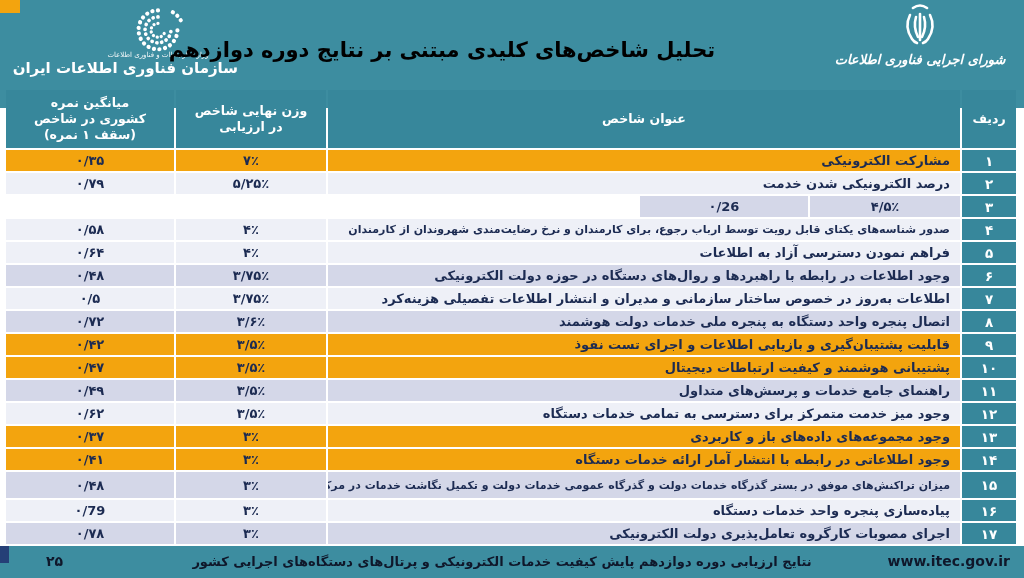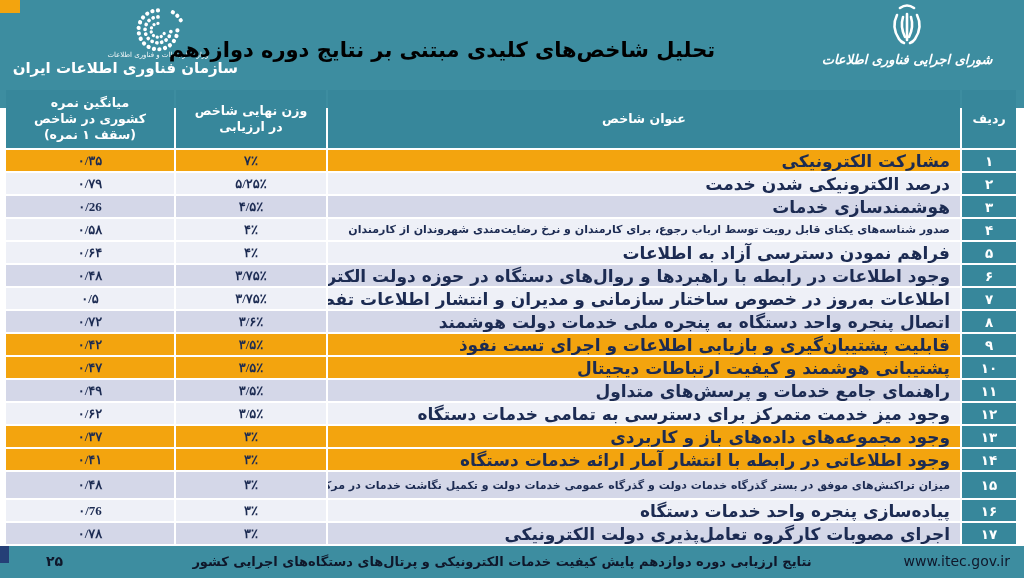--- a/index.html
+++ b/index.html
@@ -21,48 +21,48 @@
   .topbar{position:absolute;top:0;left:0;right:0;height:108px;background:var(--teal);padding-left:24px;}
   .corner{position:absolute;top:0;left:0;width:20px;height:13px;background:var(--orange);}
   .slide-title{
     position:absolute;top:38px;left:120px;right:260px;text-align:center;
     color:#000000;font-size:21px;font-weight:bold;letter-spacing:0;
   }
   .logo-left{position:absolute;left:78px;top:3px;width:160px;text-align:center;color:#fff;}
   .logo-left .swirl{display:block;margin:0 auto;}
   .logo-line1{font-size:7px;opacity:.95;margin-top:-2px;white-space:nowrap;}
   .logo-line2{font-size:15px;font-weight:bold;white-space:nowrap;}
-  .logo-right{position:absolute;right:27px;top:2px;width:180px;text-align:center;color:#fff;}
+  .logo-right{position:absolute;right:14px;top:2px;width:180px;text-align:center;color:#fff;}
   .logo-right .emblem{display:block;margin:0 auto;}
   .council-caption{font-size:13px;font-weight:bold;font-style:italic;white-space:nowrap;margin-top:2px;}
   
   .table{position:absolute;top:90px;right:8px;left:6px;}
   .thead{display:flex;gap:2px;height:58px;}
   .cell{display:flex;align-items:center;justify-content:center;text-align:center;box-sizing:border-box;}
   .hc{background:var(--teal-cell);color:#fff;font-weight:bold;font-size:12.5px;line-height:1.3;white-space:pre-line;}
   .col-num{width:54px;flex:none;}
   .col-title{flex:1;min-width:0;text-align:center;}
   .col-weight{width:150px;flex:none;}
   .col-score{width:168px;flex:none;}
   #tbody{display:flex;flex-direction:column;gap:2px;margin-top:2px;}
   .trow{display:flex;gap:2px;height:21px;}
   .trow.tall{height:26px;}
   .cell-num{background:var(--teal-cell);color:#fff;font-weight:bold;font-size:13.5px;}
-  .cell-title{justify-content:flex-start;padding:0 10px 0 6px;font-size:17px;font-weight:bold;color:var(--navy);white-space:nowrap;overflow:hidden;}
+  .cell-title{justify-content:flex-start;padding:0 10px 0 6px;font-size:13px;font-weight:bold;color:var(--navy);white-space:nowrap;overflow:hidden;}
   .longtext .cell-title{font-size:11px;}
-  .cell-weight,.cell-score{font-size:13px;font-weight:bold;color:var(--navy);font-family:Liberation Serif, serif;}
+  .cell-weight,.cell-score{font-size:13px;font-weight:bold;color:var(--navy);}
   .v-orange .bg{background:var(--orange);}
   .v-lavender .bg{background:var(--lavender);}
   .v-light .bg{background:var(--light);}
   
   .footer{position:absolute;left:0;right:0;bottom:0;height:32px;background:var(--teal);color:#0f172a;}
   .footer-accent{position:absolute;left:0;top:0;width:9px;height:17px;background:var(--footer-accent);}
   .page-num{position:absolute;left:46px;top:7px;font-size:14px;font-weight:bold;}
   .footer-caption{position:absolute;left:120px;right:140px;top:8px;text-align:center;font-size:13px;font-weight:bold;white-space:nowrap;}
-  .website{position:absolute;right:14px;top:7px;font-size:14px;font-weight:normal;direction:ltr;}
+  .website{position:absolute;right:14px;top:7px;font-size:14px;font-weight:bold;direction:ltr;}
 </style>
 </head>
 <body>
 
 <div class="page">
 
   <div class="topbar">
     <div class="corner"></div>
 
     <div class="logo-left">
@@ -113,21 +113,20 @@
           <div class="cell cell-score col-score bg">۰/۳۵</div>
         </div>
         <div class="trow v-light">
           <div class="cell cell-num col-num">۲</div>
           <div class="cell cell-title col-title bg">درصد الکترونیکی شدن خدمت</div>
           <div class="cell cell-weight col-weight bg">۵/۲۵٪</div>
           <div class="cell cell-score col-score bg">۰/۷۹</div>
         </div>
         <div class="trow v-lavender">
           <div class="cell cell-num col-num">۳</div>
-          <div class="cell cell-title col-title bg">هوشمندسازی خدمات</div>
           <div class="cell cell-weight col-weight bg">۴/۵٪</div>
           <div class="cell cell-score col-score bg">۰/26</div>
         </div>
         <div class="trow v-light longtext">
           <div class="cell cell-num col-num">۴</div>
           <div class="cell cell-title col-title bg">صدور شناسه‌های یکتای قابل رویت توسط ارباب رجوع، برای کارمندان و نرخ رضایت‌مندی شهروندان از کارمندان</div>
           <div class="cell cell-weight col-weight bg">۴٪</div>
           <div class="cell cell-score col-score bg">۰/۵۸</div>
         </div>
         <div class="trow v-light">
@@ -193,21 +192,21 @@
         <div class="trow v-lavender tall longtext">
           <div class="cell cell-num col-num">۱۵</div>
           <div class="cell cell-title col-title bg">میزان تراکنش‌های موفق در بستر گذرگاه خدمات دولت و گذرگاه عمومی خدمات دولت و تکمیل نگاشت خدمات در مرکز ملی تبادل و خدمات شناسه‌دار</div>
           <div class="cell cell-weight col-weight bg">۳٪</div>
           <div class="cell cell-score col-score bg">۰/۴۸</div>
         </div>
         <div class="trow v-light">
           <div class="cell cell-num col-num">۱۶</div>
           <div class="cell cell-title col-title bg">پیاده‌سازی پنجره واحد خدمات دستگاه</div>
           <div class="cell cell-weight col-weight bg">۳٪</div>
-          <div class="cell cell-score col-score bg">۰/76</div>
+          <div class="cell cell-score col-score bg">۰/79</div>
         </div>
         <div class="trow v-lavender">
           <div class="cell cell-num col-num">۱۷</div>
           <div class="cell cell-title col-title bg">اجرای مصوبات کارگروه تعامل‌پذیری دولت الکترونیکی</div>
           <div class="cell cell-weight col-weight bg">۳٪</div>
           <div class="cell cell-score col-score bg">۰/۷۸</div>
         </div>
       </div>
   </div>
 

